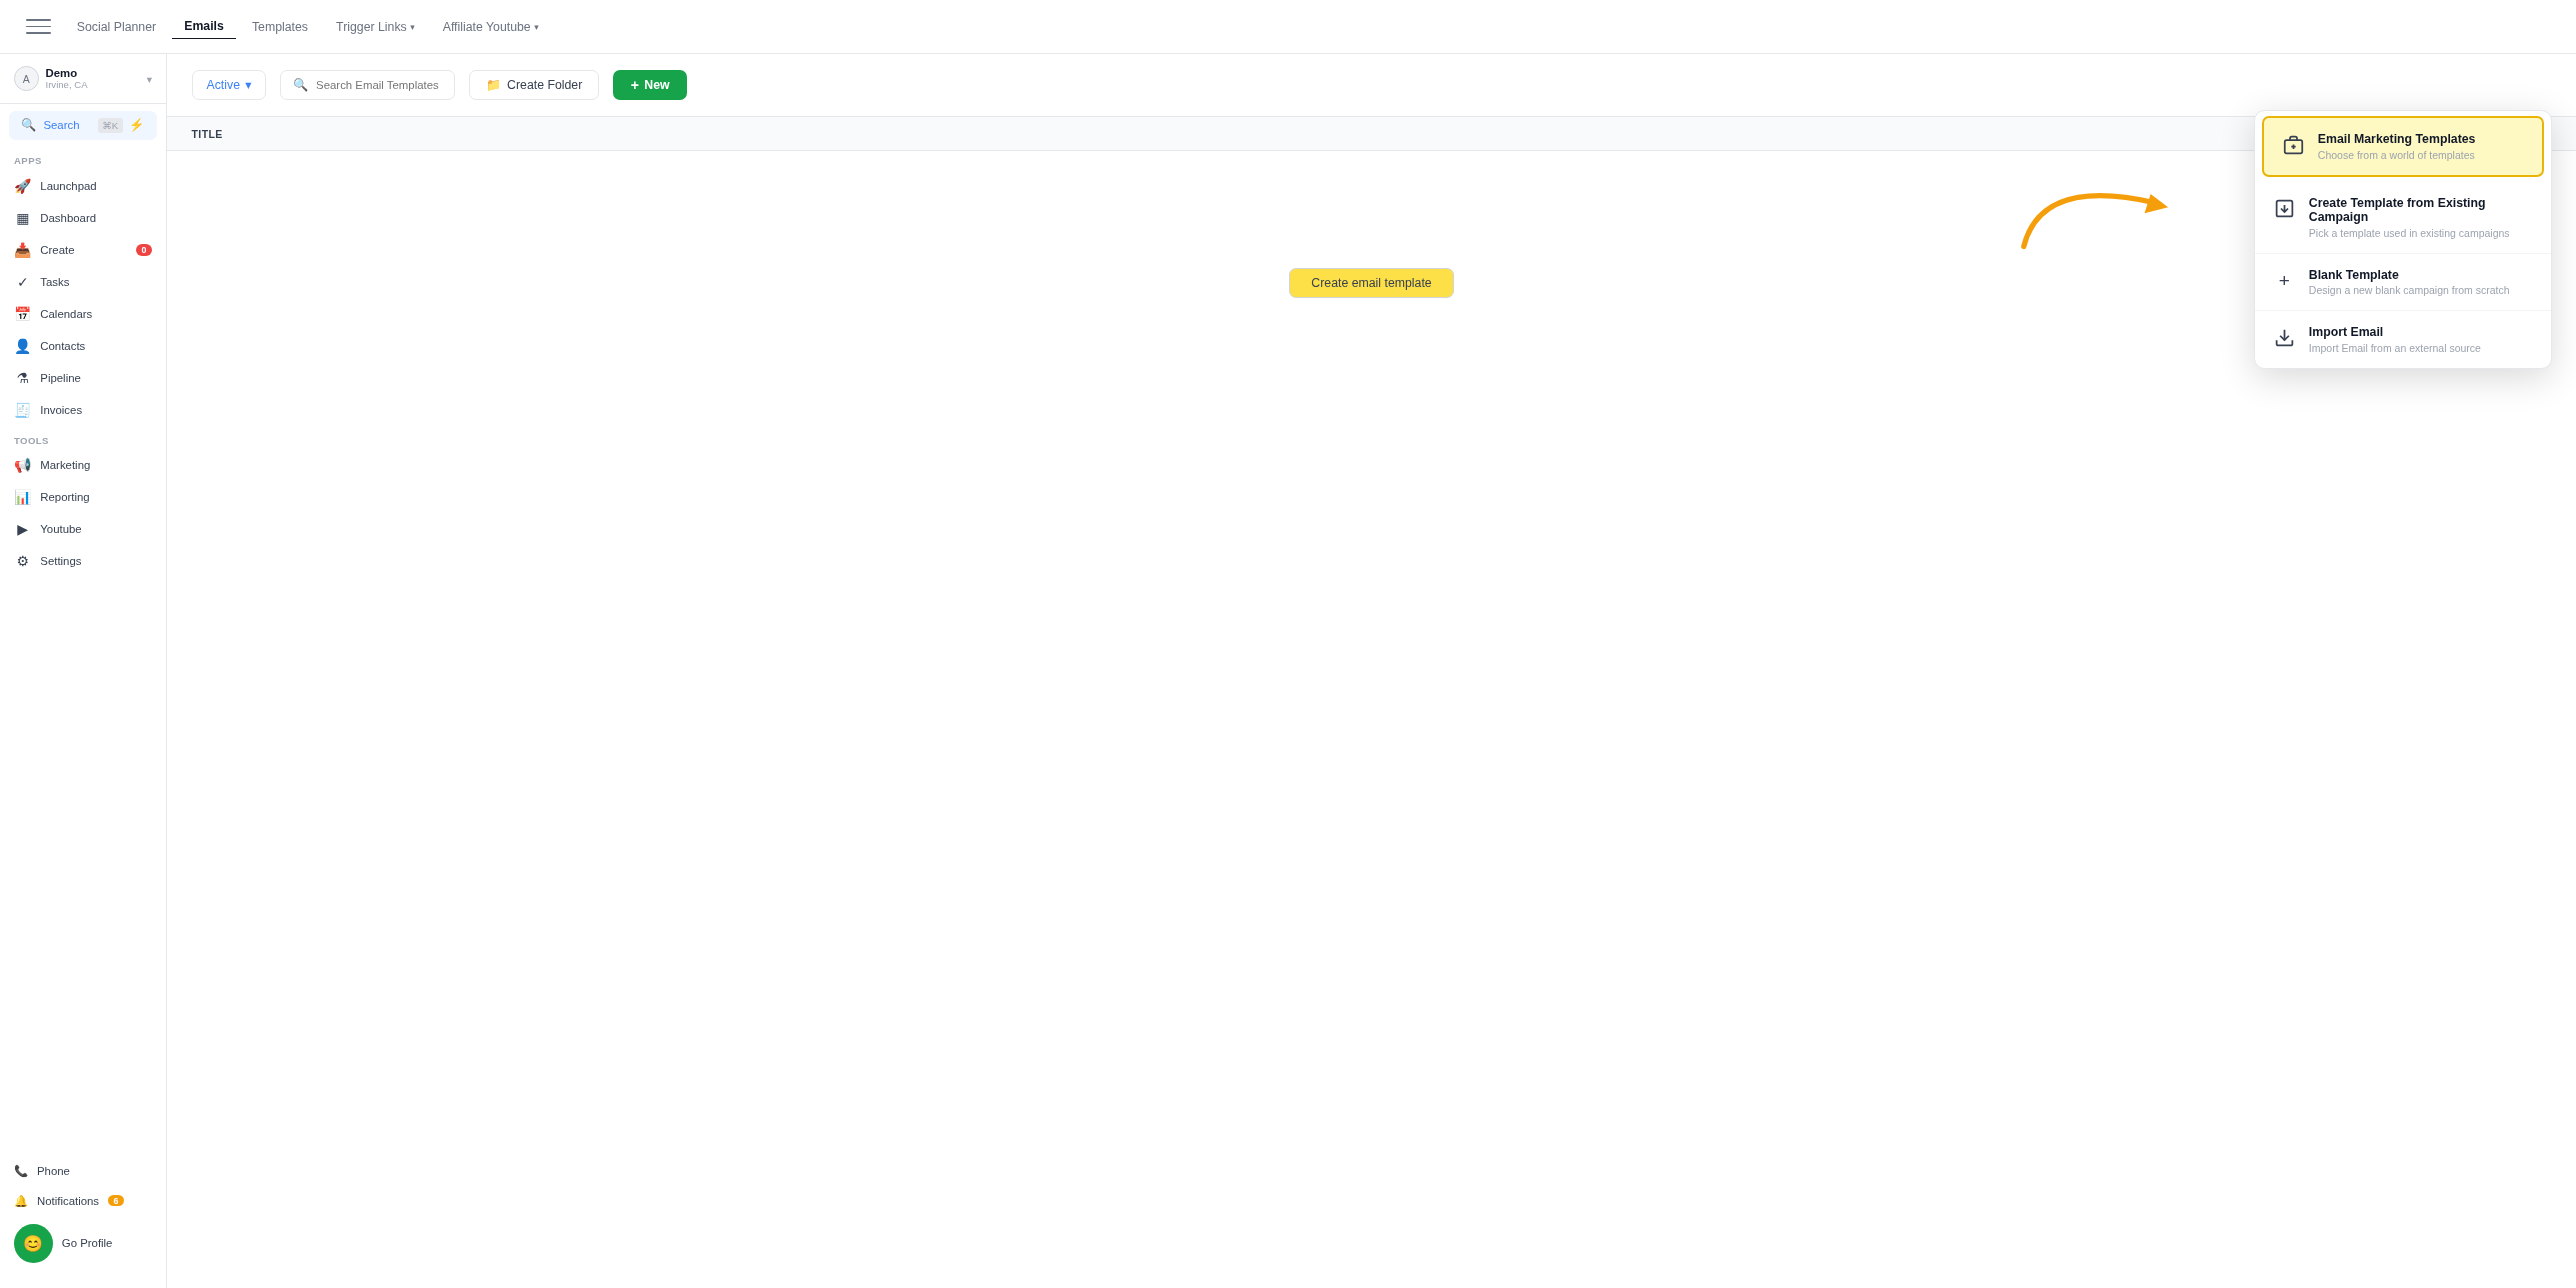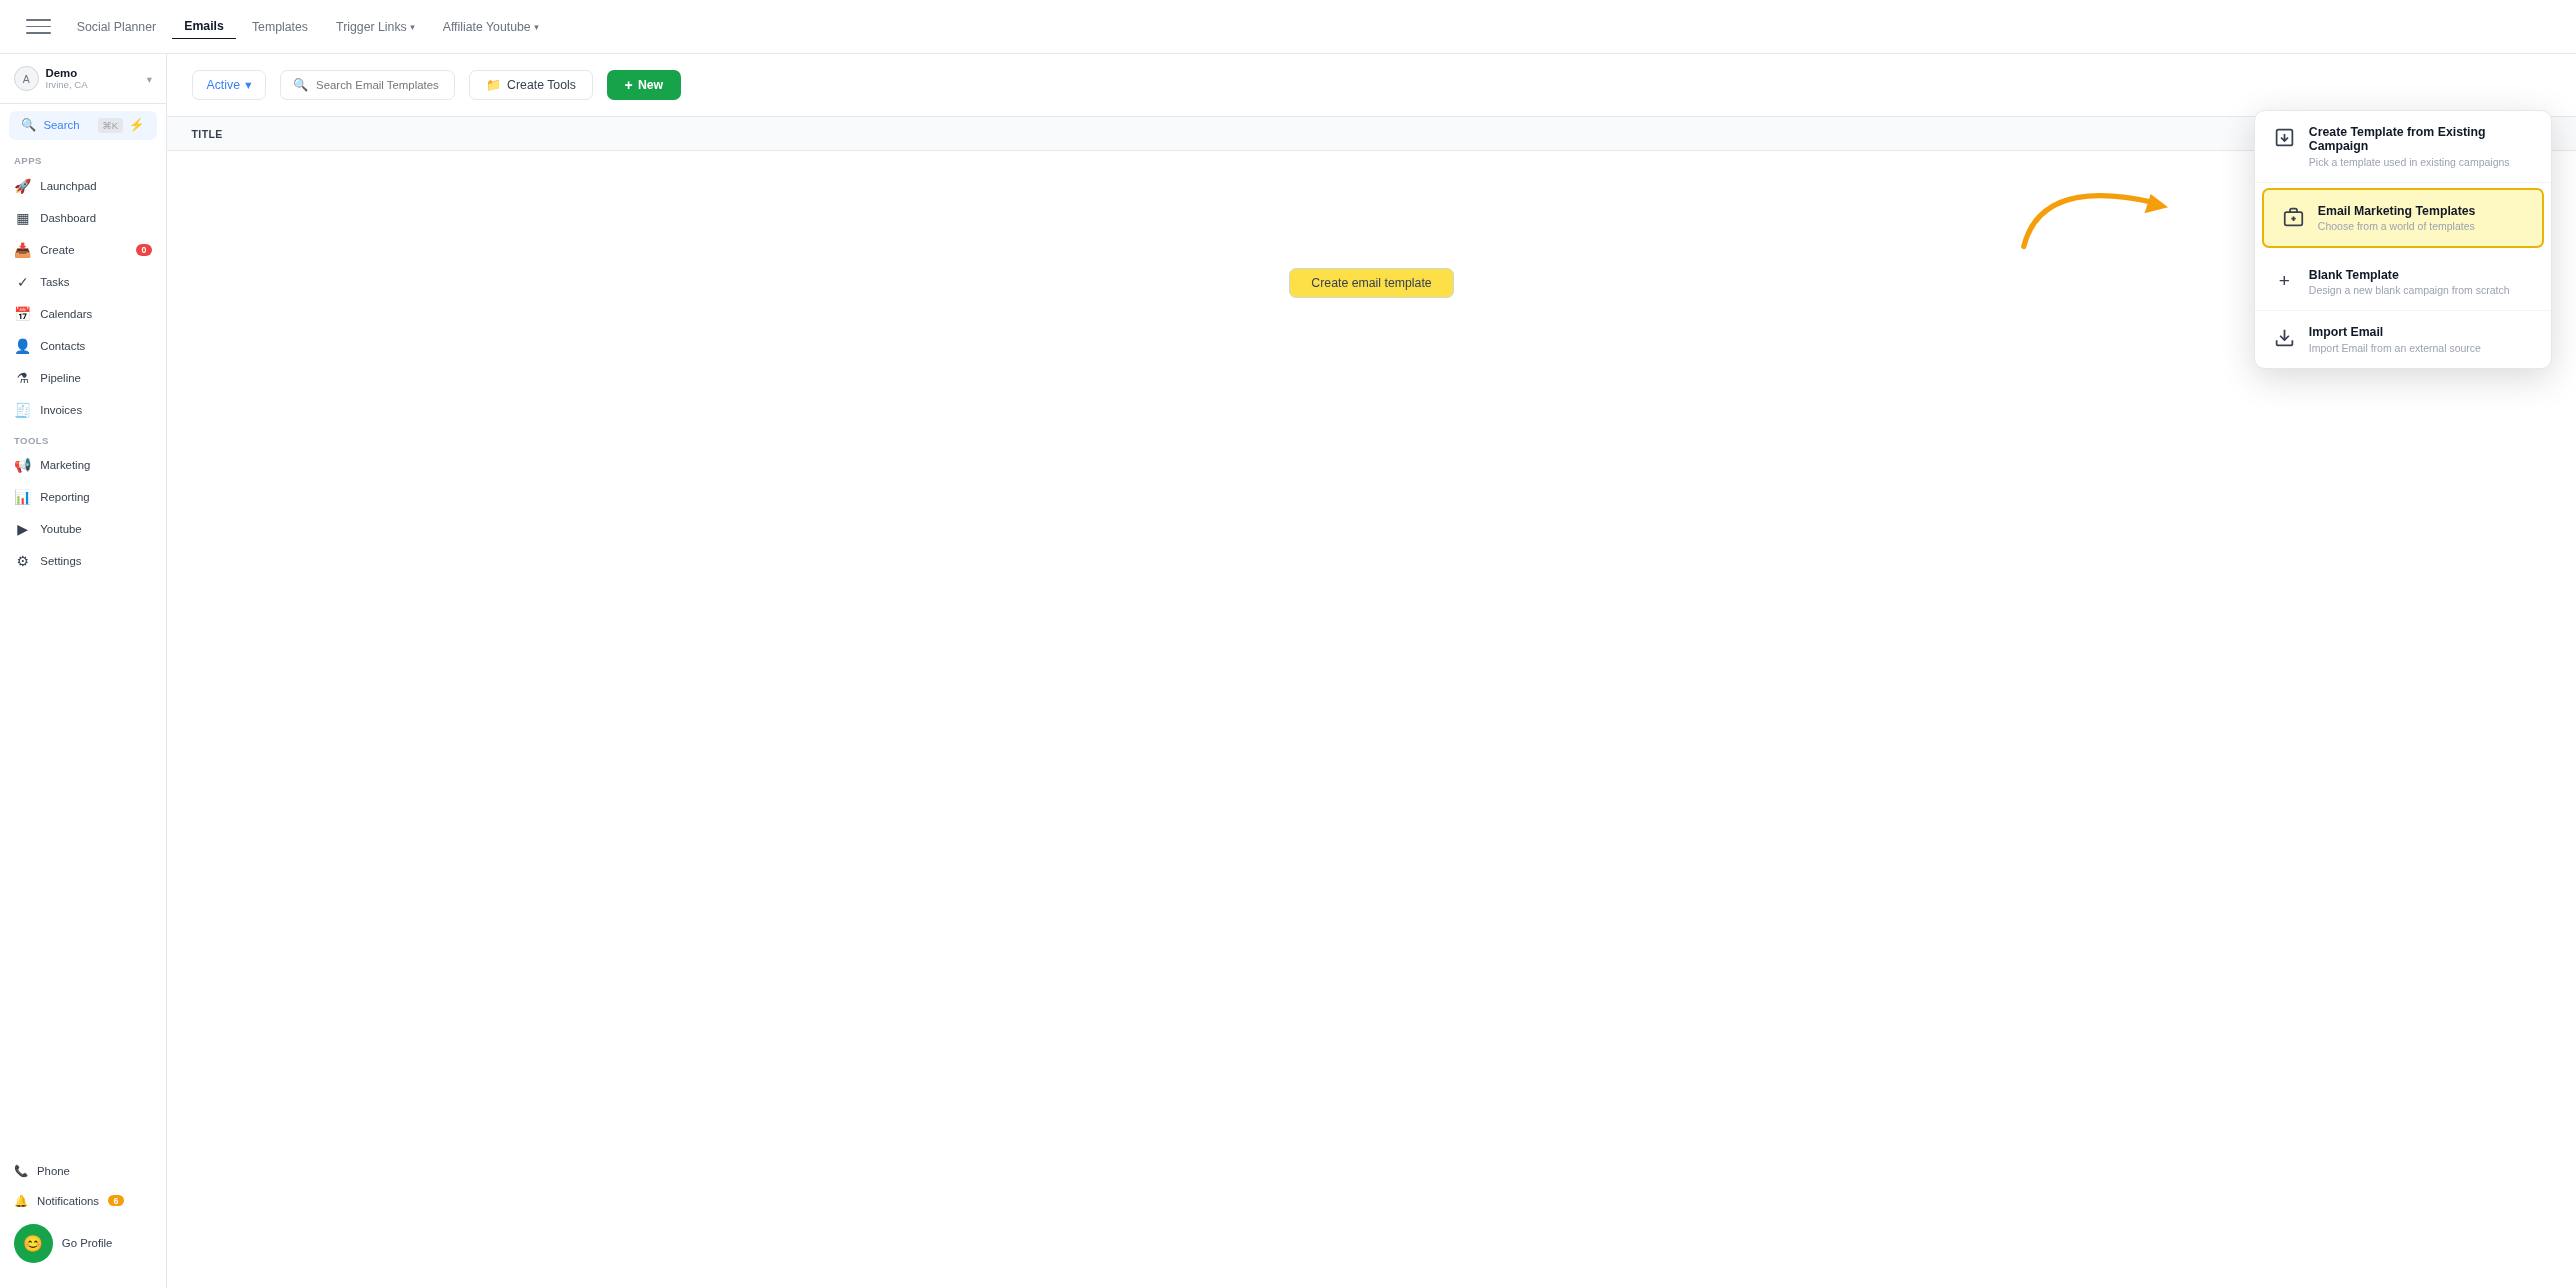--- a/index.html
+++ b/index.html
@@ -250,70 +250,70 @@
       <div class="active-dropdown">
         <span>Active</span>
         <span>▾</span>
       </div>
       <div class="search-box">
         <span style="color:#9ca3af;font-size:12.3px;">🔍</span>
         <input type="text" placeholder="Search Email Templates" style="">
       </div>
       <button class="create-folder-btn">
         <span>📁</span>
-        <span>Create Tools</span>
+        <span>Create Folder</span>
       </button>
       <button class="new-btn">
         <span style="font-size:14px;font-weight:700;">+</span>
         <span>New</span>
       </button>
     </div>
 
     <div class="table-header">
       <div class="col-title">TITLE</div>
       <div class="col-updated">LAST UPDATED</div>
     </div>
 
     <div class="table-area">
       <div class="empty-state">
         <button class="create-template-btn">Create email template</button>
       </div>
     </div>
 
     <div class="dropdown-menu">
-
-      <div class="dropdown-item">
-        <div class="dropdown-item-icon">
-          <svg width="21" height="21" viewBox="0 0 24 24" fill="none" stroke="#374151" stroke-width="2">
-            <rect x="3" y="3" width="18" height="18" rx="2"></rect>
-              <path d="M8 12l4 4 4-4M12 8v8"></path>
-          </svg>
-        </div>
-        <div class="dropdown-item-text">
-          <div class="dropdown-item-title">Create Template from Existing Campaign</div>
-          <div class="dropdown-item-desc">Pick a template used in existing campaigns</div>
-        </div>
-      </div>
 
       <div class="dropdown-item highlighted" style="background:#fef9c3;border:2.2px solid #eab308;border-radius:7px;margin:5.3px 7px;">
         <div class="dropdown-item-icon">
           <svg width="21" height="21" viewBox="0 0 24 24" fill="none" stroke="#374151" stroke-width="2">
             <rect x="2" y="7" width="20" height="15" rx="2"></rect>
               <path d="M16 7V5a2 2 0 0 0-2-2h-4a2 2 0 0 0-2 2v2"></path>
               <line x1="12" y1="12" x2="12" y2="17"></line>
               <line x1="9.5" y1="14.5" x2="14.5" y2="14.5"></line>
           </svg>
         </div>
         <div class="dropdown-item-text">
           <div class="dropdown-item-title">Email Marketing Templates</div>
           <div class="dropdown-item-desc">Choose from a world of templates</div>
         </div>
       </div>
 
       <div class="dropdown-item">
+        <div class="dropdown-item-icon">
+          <svg width="21" height="21" viewBox="0 0 24 24" fill="none" stroke="#374151" stroke-width="2">
+            <rect x="3" y="3" width="18" height="18" rx="2"></rect>
+              <path d="M8 12l4 4 4-4M12 8v8"></path>
+          </svg>
+        </div>
+        <div class="dropdown-item-text">
+          <div class="dropdown-item-title">Create Template from Existing Campaign</div>
+          <div class="dropdown-item-desc">Pick a template used in existing campaigns</div>
+        </div>
+      </div>
+
+      <div class="dropdown-item">
         <div class="dropdown-item-icon" style="font-size:19px;font-weight:300;color:#374151;">+</div>
         <div class="dropdown-item-text">
           <div class="dropdown-item-title">Blank Template</div>
           <div class="dropdown-item-desc">Design a new blank campaign from scratch</div>
         </div>
       </div>
 
       <div class="dropdown-item">
         <div class="dropdown-item-icon">
           <svg width="21" height="21" viewBox="0 0 24 24" fill="none" stroke="#374151" stroke-width="2">

